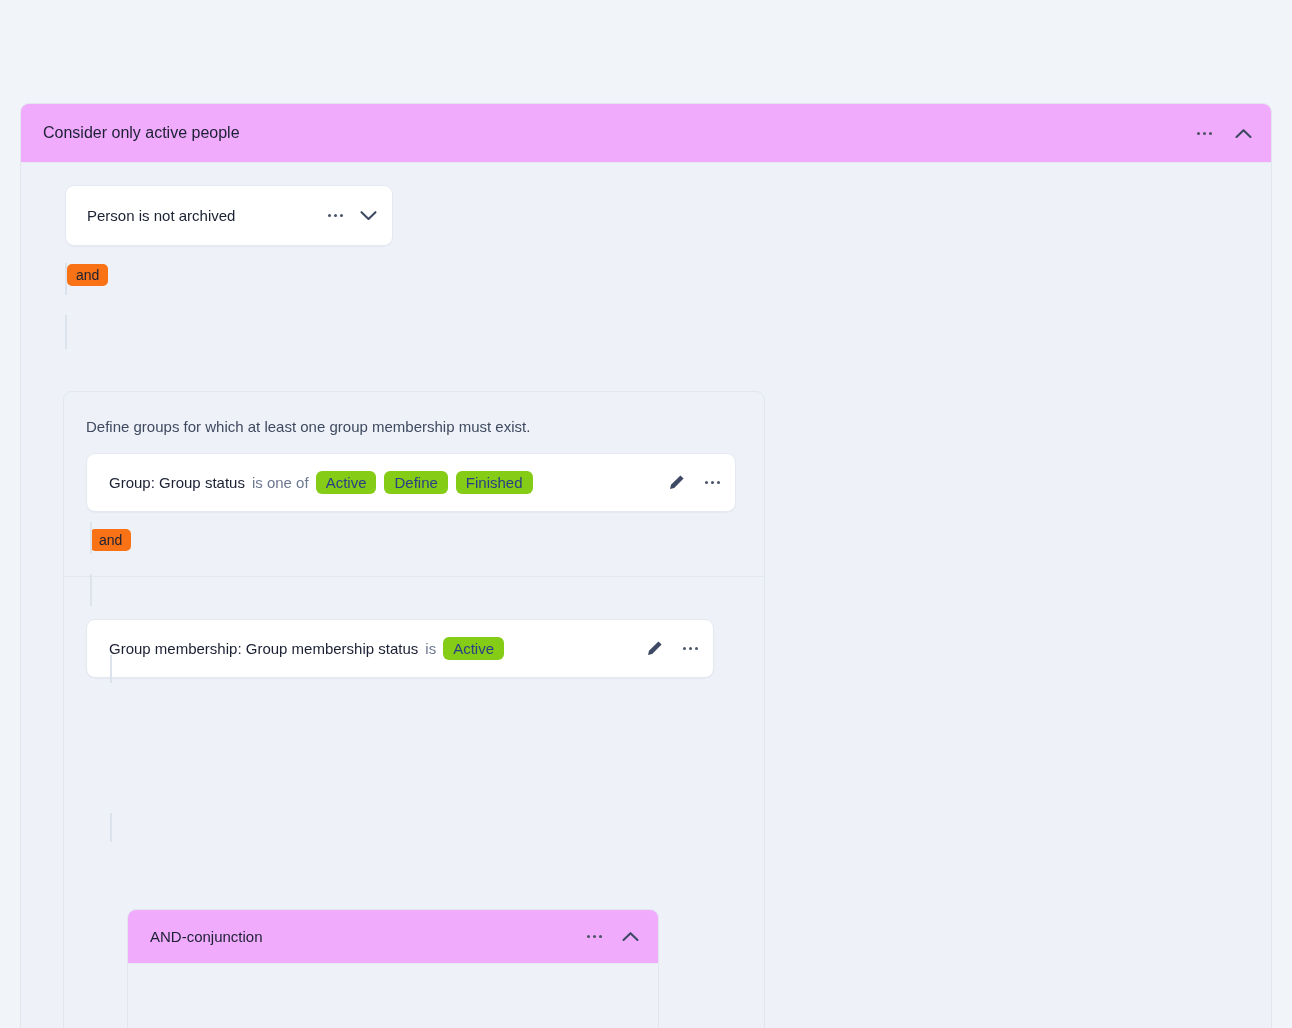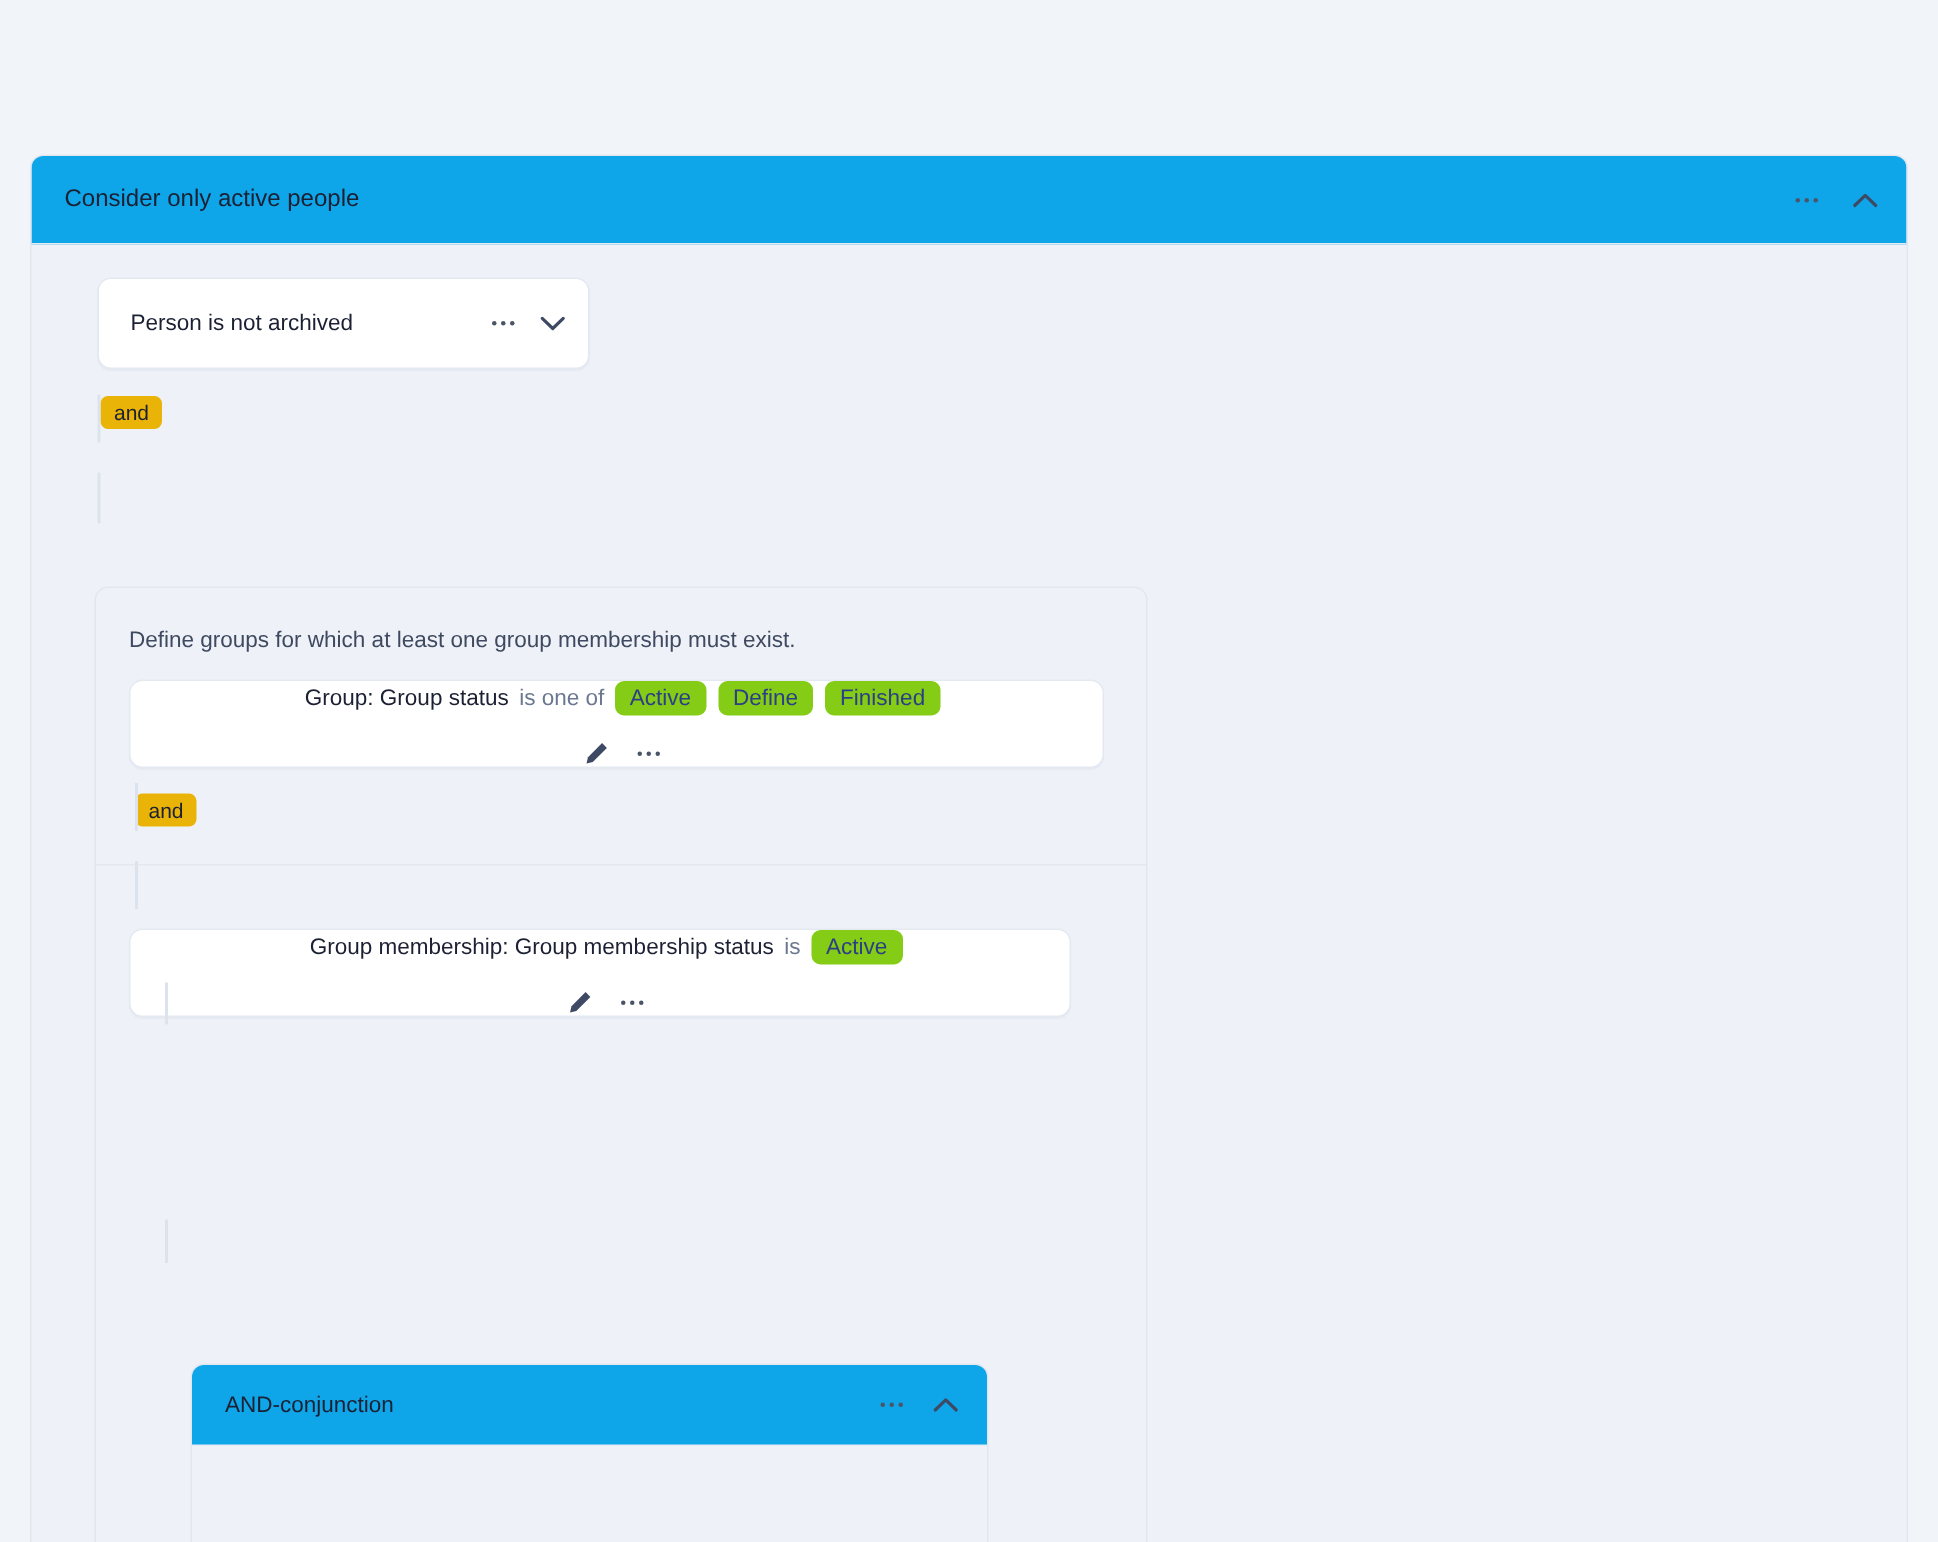--- a/index.html
+++ b/index.html
@@ -40,21 +40,21 @@
   }
 
   
   .card {
     background: #eef2f8;
     border: 1px solid #e1e6ef;
     border-radius: 9px;
     overflow: hidden;
   }
   .card-head {
-    background: #0ea5e9;
+    background: #f0abfc;
     display: flex;
     align-items: center;
     justify-content: space-between;
     border-bottom: 1px solid #e6eaf1;
   }
   .card-head-title {
     color: #1b2033;
   }
   .head-actions {
     display: flex;
@@ -125,21 +125,21 @@
   }
   .person-card .label {
     font-size: 15px;
     color: #1b2033;
   }
   .person-card .dots { margin-right: 14px; }
 
   
   .and-badge {
     display: inline-block;
-    background: #eab308;
+    background: #f97316;
     color: #1b2033;
     font-size: 14px;
     border-radius: 5px;
     padding: 3px 9px;
   }
 
   
   .vline {
     position: absolute;
     width: 2px;
@@ -174,21 +174,20 @@
   }
 
   
   .status-leaf {
     margin-top: 18px;
     margin-left: 0;
     width: 650px;
     height: 59px;
     padding: 0 14px 0 22px;
     justify-content: space-between;
-    flex-direction: column;
   }
   .expr {
     display: flex;
     align-items: center;
     font-size: 15px;
     white-space: nowrap;
   }
   .expr .field { color: #1b2033; }
   .expr .op { color: #6b788f; margin: 0 7px; }
   .chip {

